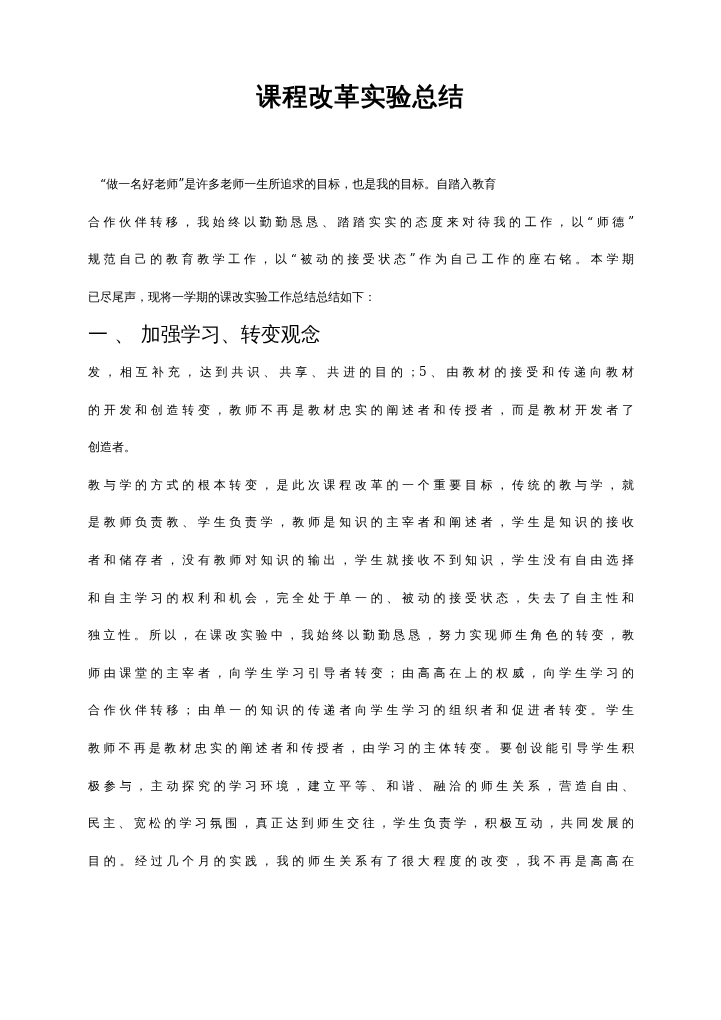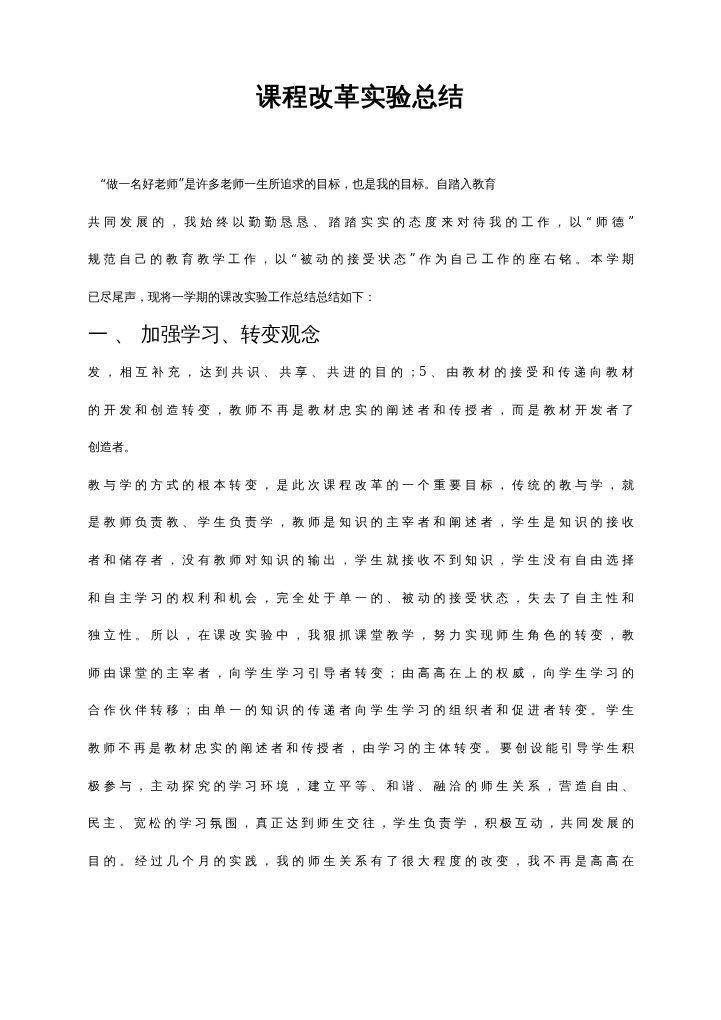--- a/index.html
+++ b/index.html
@@ -72,21 +72,21 @@
 <body>
 
 <div class="page">
 
   <div class="doc-title">课程改革实验总结</div>
 
   <div class="body-block">
 
     <div class="line first-indent">“做一名好老师”是许多老师一生所追求的目标，也是我的目标。自踏入教育</div>
 
-    <div class="line justify tight">共同发展的，我始终以勤勤恳恳、踏踏实实的态度来对待我的工作，以“师德”</div>
+    <div class="line justify tight">合作伙伴转移，我始终以勤勤恳恳、踏踏实实的态度来对待我的工作，以“师德”</div>
 
     <div class="line justify">规范自己的教育教学工作，以“被动的接受状态”作为自己工作的座右铭。本学期</div>
 
     <div class="line">已尽尾声，现将一学期的课改实验工作总结总结如下：</div>
 
     <div class="heading-line">一 、 加强学习、转变观念</div>
 
     <div class="line justify">发，相互补充，达到共识、共享、共进的目的；5、由教材的接受和传递向教材</div>
 
     <div class="line justify">的开发和创造转变，教师不再是教材忠实的阐述者和传授者，而是教材开发者了</div>
@@ -94,21 +94,21 @@
     <div class="line">创造者。</div>
 
     <div class="line justify">教与学的方式的根本转变，是此次课程改革的一个重要目标，传统的教与学，就</div>
 
     <div class="line justify">是教师负责教、学生负责学，教师是知识的主宰者和阐述者，学生是知识的接收</div>
 
     <div class="line justify">者和储存者，没有教师对知识的输出，学生就接收不到知识，学生没有自由选择</div>
 
     <div class="line justify">和自主学习的权利和机会，完全处于单一的、被动的接受状态，失去了自主性和</div>
 
-    <div class="line justify">独立性。所以，在课改实验中，我狠抓课堂教学，努力实现师生角色的转变，教</div>
+    <div class="line justify">独立性。所以，在课改实验中，我始终以勤勤恳恳，努力实现师生角色的转变，教</div>
 
     <div class="line justify">师由课堂的主宰者，向学生学习引导者转变；由高高在上的权威，向学生学习的</div>
 
     <div class="line justify">合作伙伴转移；由单一的知识的传递者向学生学习的组织者和促进者转变。学生</div>
 
     <div class="line justify">教师不再是教材忠实的阐述者和传授者，由学习的主体转变。要创设能引导学生积</div>
 
     <div class="line justify">极参与，主动探究的学习环境，建立平等、和谐、融洽的师生关系，营造自由、</div>
 
     <div class="line justify">民主、宽松的学习氛围，真正达到师生交往，学生负责学，积极互动，共同发展的</div>

